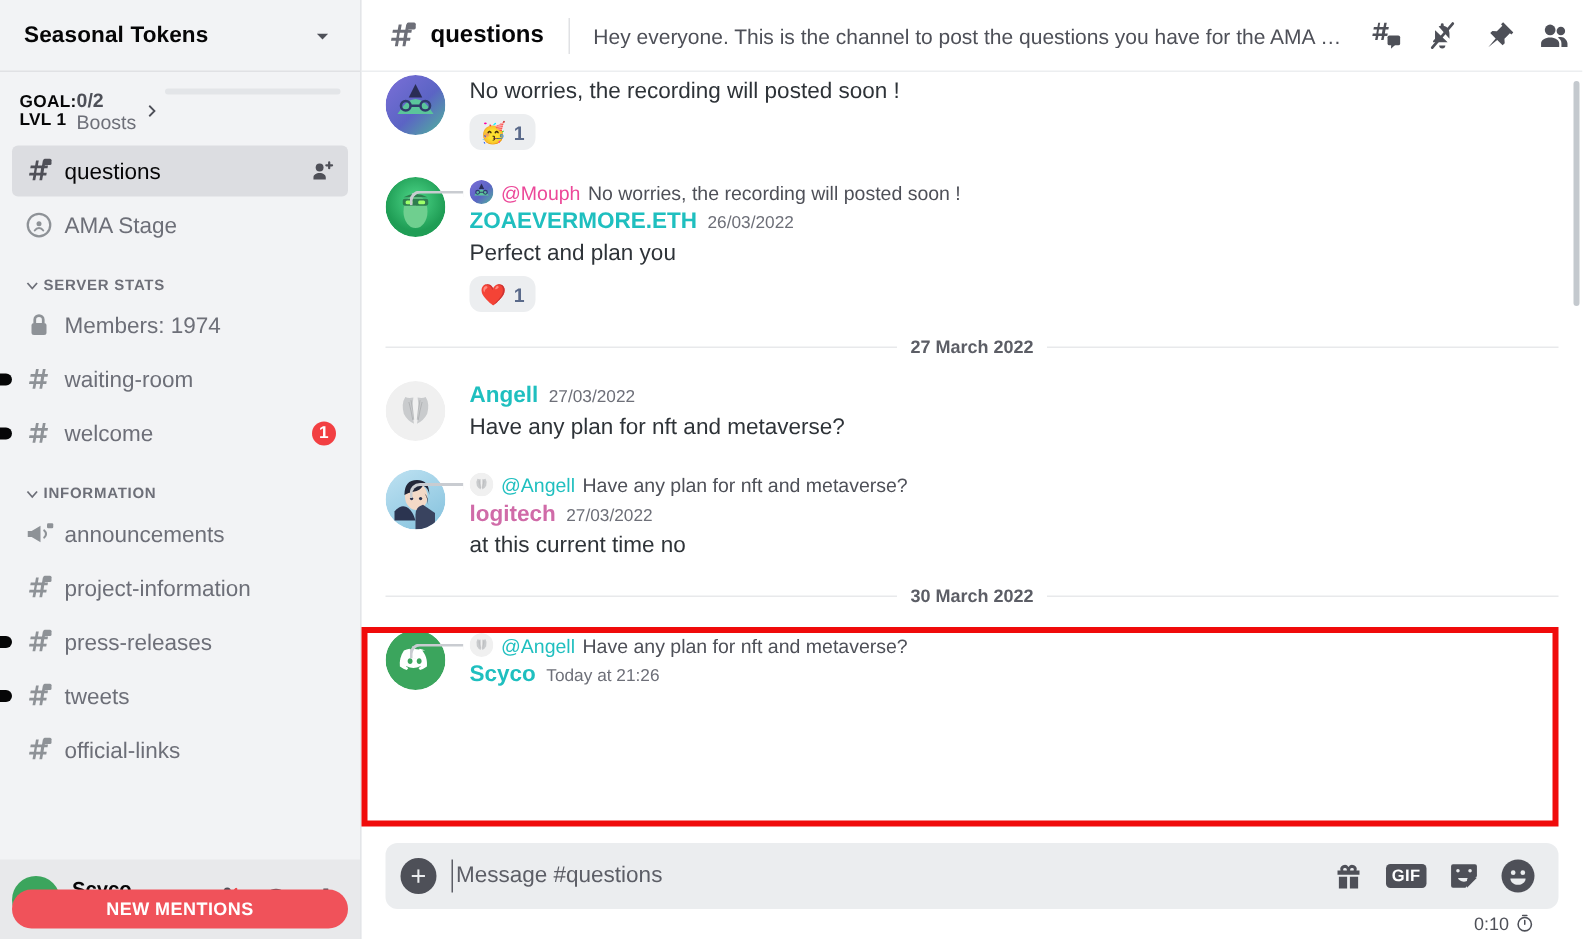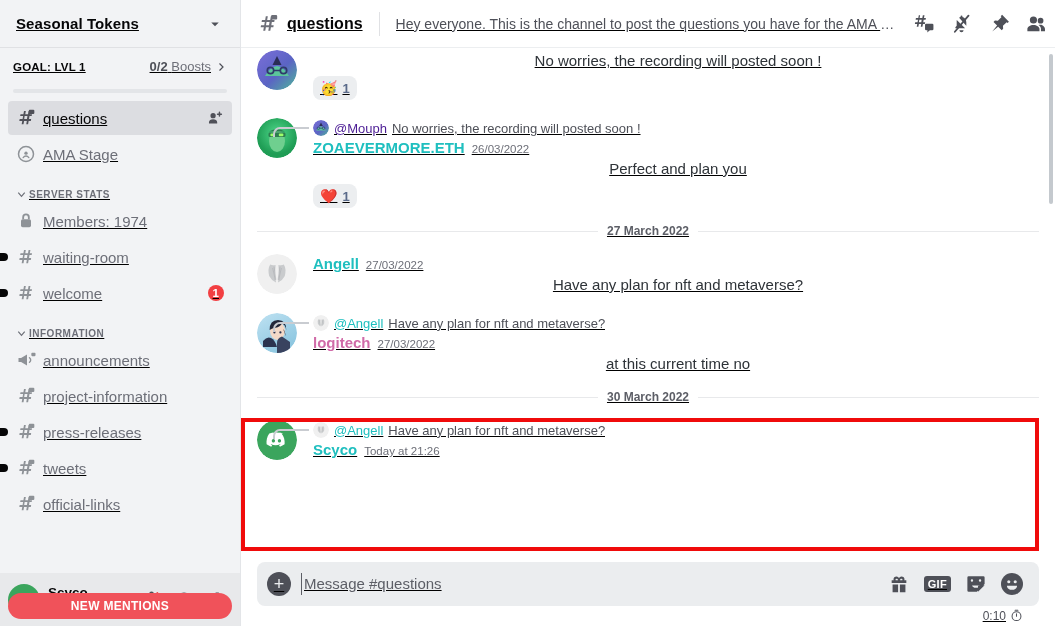--- a/index.html
+++ b/index.html
@@ -2,21 +2,21 @@
 <html><head>
 <meta charset="utf-8">
 <style>
   * { box-sizing: border-box; margin: 0; padding: 0; }
   html, body {
     width: 1055px; height: 626px;
     font-family: "Liberation Sans", sans-serif;
     background: #ffffff;
     overflow: hidden;
   }
-  #app { display: flex; width: 1055px; height: 626px; text-decoration: underline; }
+  #app { display: flex; width: 1055px; height: 626px; }
 
   
   #sidebar {
     width: 241px; height: 626px;
     background: #f2f3f5;
     display: flex; flex-direction: column;
     border-right: 1px solid #e3e5e8;
     position: relative;
     flex: 0 0 241px;
   }
@@ -29,21 +29,21 @@
     cursor: pointer;
   }
   .server-name {
     font-size: 15px; font-weight: bold; color: #060607;
     letter-spacing: .1px;
   }
   .chev { color: #4e5058; display: flex; align-items: center; }
 
   .boost-row {
     padding: 11px 13px 0 13px;
-    display: flex; flex-direction: column; gap: 15px;
+    display: flex; flex-direction: row; gap: 3px;
   }
   .boost-top { display: flex; align-items: center; justify-content: space-between; }
   .goal-label { font-size: 11.5px; font-weight: bold; color: #060607; letter-spacing: .2px; }
   .boost-right { display: flex; align-items: center; gap: 4px; }
   .boost-count { font-size: 13px; color: #4e5058; font-weight: bold; }
   .boost-count .unit { font-weight: normal; color: #6d6f78; }
   .boost-bar { height: 4px; background: #e3e5e8; border-radius: 3px; width: 100%; }
   .boost-bar > i { display:block; height:100%; width:0%; background:#ff73fa; border-radius:3px; }
 
   .chan-scroll { flex: 1 1 auto; overflow: hidden; padding-top: 8px; position: relative; }
@@ -134,21 +134,21 @@
     padding-bottom: 4px;
   }
   .scrollbar {
     position: absolute; right: 2px; top: 6px; width: 4px; height: 150px;
     background: #c4c9ce; border-radius: 3px;
   }
 
   .msg { display: flex; padding: 2px 12px 2px 16px; position: relative; }
   .msg.grouped-top { margin-top: 14px; }
   .msg .av { width: 40px; height: 40px; border-radius: 50%; flex: 0 0 40px; margin-right: 16px; overflow:hidden; }
-  .msg .body { flex: 1 1 auto; min-width: 0; text-align: center; }
+  .msg .body { flex: 1 1 auto; min-width: 0; }
   .mhead { display: flex; align-items: baseline; gap: 7px; line-height: 1.3; }
   .mname { font-size: 15px; font-weight: bold; }
   .mtime { font-size: 11.5px; color: #6d6f78; }
   .mtext { font-size: 15px; color: #2e3338; line-height: 1.36; padding-top: 1px; word-wrap: break-word; }
 
   
   .reply-wrap { display: flex; align-items: center; height: 20px; margin-left: 0; position: relative; }
   .reply-spine {
     position: absolute; left: -40px; top: 9px;
     width: 36px; height: 10px;
@@ -514,21 +514,21 @@
                       <stop offset="100%" stop-color="#4fb89a"></stop>
                     </linearGradient>
                   </defs>
                   <circle cx="20" cy="20" r="20" fill="url(#mg16)"></circle>
                   <path d="M20 6l4.5 9H15.5z" fill="#2a2d55"></path>
                   <path d="M8 26q6-10 12-10t12 10z" fill="#5bc59b"></path>
                   <circle cx="13.5" cy="20.5" r="3.2" fill="none" stroke="#2f3a6b" stroke-width="1.7"></circle>
                   <circle cx="26.5" cy="20.5" r="3.2" fill="none" stroke="#2f3a6b" stroke-width="1.7"></circle>
                   <path d="M16.7 20.5h6.6" stroke="#2f3a6b" stroke-width="1.7"></path>
                 </svg></span>
-              <span class="reply-name" style="color:#4c1d95">@Mouph</span>
+              <span class="reply-name" style="color:#ec4899">@Mouph</span>
               <span class="reply-text">No worries, the recording will posted soon !</span>
             </div>
             <div class="mhead">
               <span class="mname" style="color:#1fbfbf">ZOAEVERMORE.ETH</span>
               <span class="mtime">26/03/2022</span>
             </div>
             <div class="mtext">Perfect and plan you</div>
             <div class="reacts">
               <span class="react">
                 <span class="emo">❤️</span>

